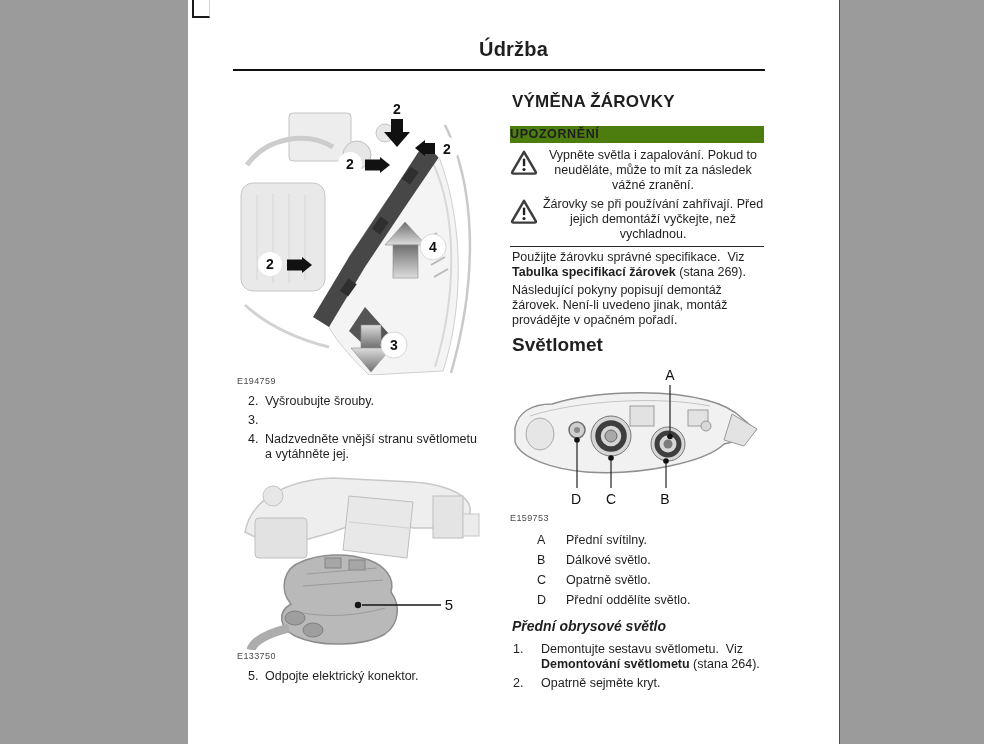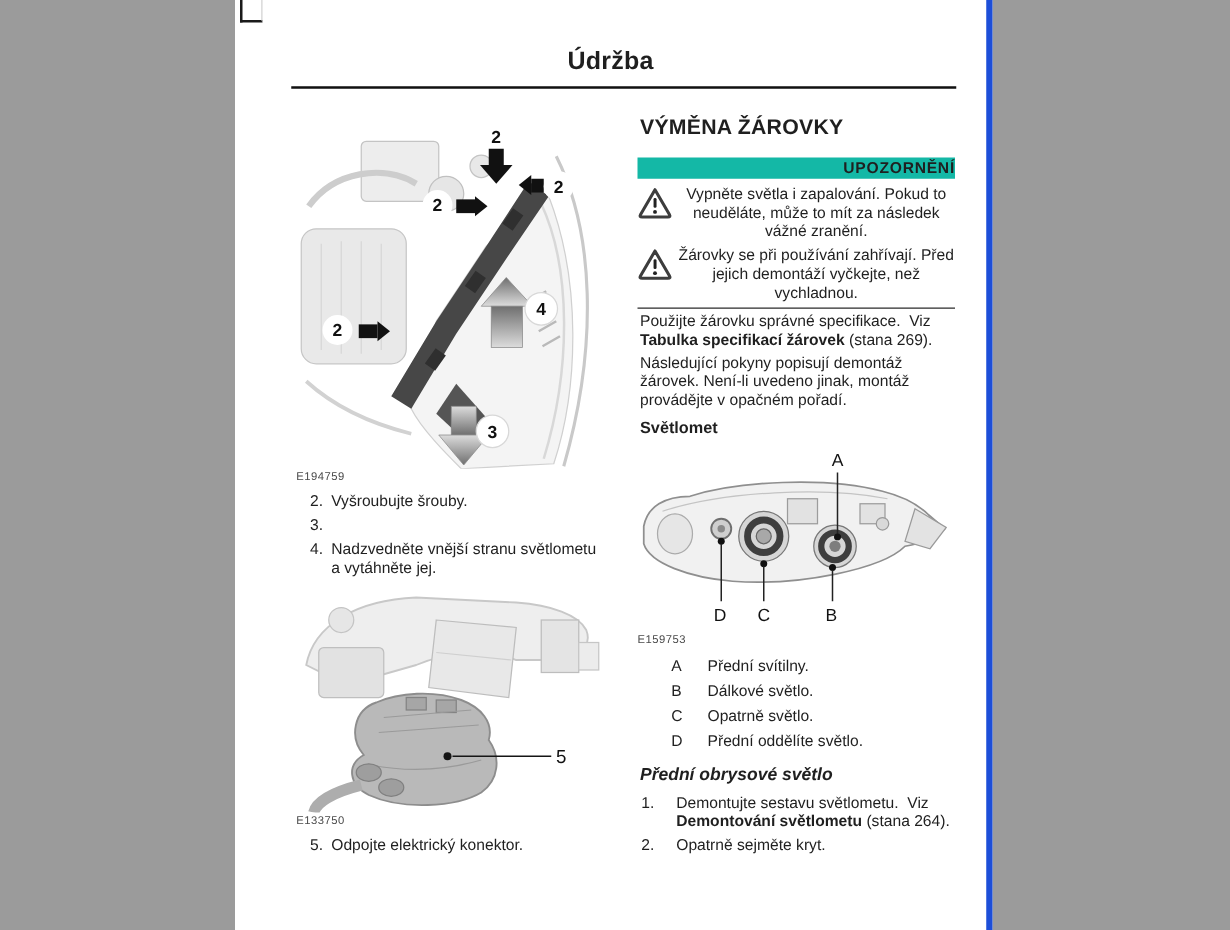--- a/index.html
+++ b/index.html
@@ -1,20 +1,20 @@
 <!DOCTYPE html>
 <html><head>
 <meta charset="utf-8">
 <style>
   * { margin:0; padding:0; box-sizing:border-box; }
   html,body { width:984px; height:744px; overflow:hidden; }
   body { background:#9b9b9b; font-family:"Liberation Sans","DejaVu Sans",sans-serif; color:#1f1f1f; }
 
-  .page { position:absolute; left:188px; top:0; width:606px; height:744px; background:#ffffff;
-          border-right:5px solid #1d4ed8; }
+  .page { position:absolute; left:188px; top:0; width:652px; height:744px; background:#ffffff;
+          border-right:1px solid #1d4ed8; }
 
   .corner-marker { position:absolute; left:4px; top:-5px; width:18px; height:23px; background:#fff;
           border:1px solid #d2d2d2; border-left:2px solid #1a1a1a; border-bottom:2px solid #1a1a1a; }
 
   .page-title { position:absolute; top:38px; left:0; width:100%; text-align:center;
           font-size:20px; font-weight:bold; letter-spacing:0.2px; }
   .title-rule { position:absolute; top:69px; left:45px; width:532px; border-top:2px solid #111; }
 
   .col { position:absolute; }
   .col-left  { left:49px;  top:95px; width:250px; }
@@ -25,29 +25,29 @@
 
   .body-text, .txt, .para, .warn-text, .legend-text { font-size:12.5px; line-height:15px; white-space:pre-wrap; }
 
   .steps { margin-top:8px; list-style:none; }
   .step { display:flex; margin-bottom:4px; }
   .col-left .step-num  { flex:none; width:28px; padding-left:11px; font-size:12.5px; line-height:15px; }
   .col-right .step-num { flex:none; width:31px; padding-left:3px;  font-size:12.5px; line-height:15px; }
   .step .txt { flex:1; }
 
   h1.section-title { font-size:17px; font-weight:bold; letter-spacing:0.2px; margin:0 0 14px 2px; }
-  .warn-bar { background:#14b8a6; height:17px; line-height:17px; text-align:right;
+  .warn-bar { background:#4d7c0f; height:17px; line-height:17px; text-align:left;
           font-size:12.5px; font-weight:bold; letter-spacing:0.6px; margin-bottom:5px; }
   .warning { display:flex; margin-bottom:4px;text-align:center; }
   .warn-icon { flex:none; width:28px; height:27px; margin-right:4px; margin-top:1px; }
   .warn-text { flex:1; }
 
   .divider { border-top:1px solid #2b2b2b; margin-top:4px; }
   .para { margin-top:3px; margin-left:2px; }
-  h2.subsection { font-size:13px; font-weight:bold; margin:6px 0 0 2px; }
+  h2.subsection { font-size:19px; font-weight:bold; margin:6px 0 0 2px; }
   h3.subsection { font-size:14px;  font-weight:bold; margin:10px 0 0 2px;font-style:italic; }
 
   .legend { margin-top:10px; }
   .legend-row { display:flex; margin-bottom:5px; }
   .legend-key { flex:none; width:29px; margin-left:27px; font-size:12.5px; line-height:15px; } .mt4 { margin-top:4px; } .mt8 { margin-top:8px; }
   b { font-weight:bold; }
 </style>
 </head>
 <body>
 

